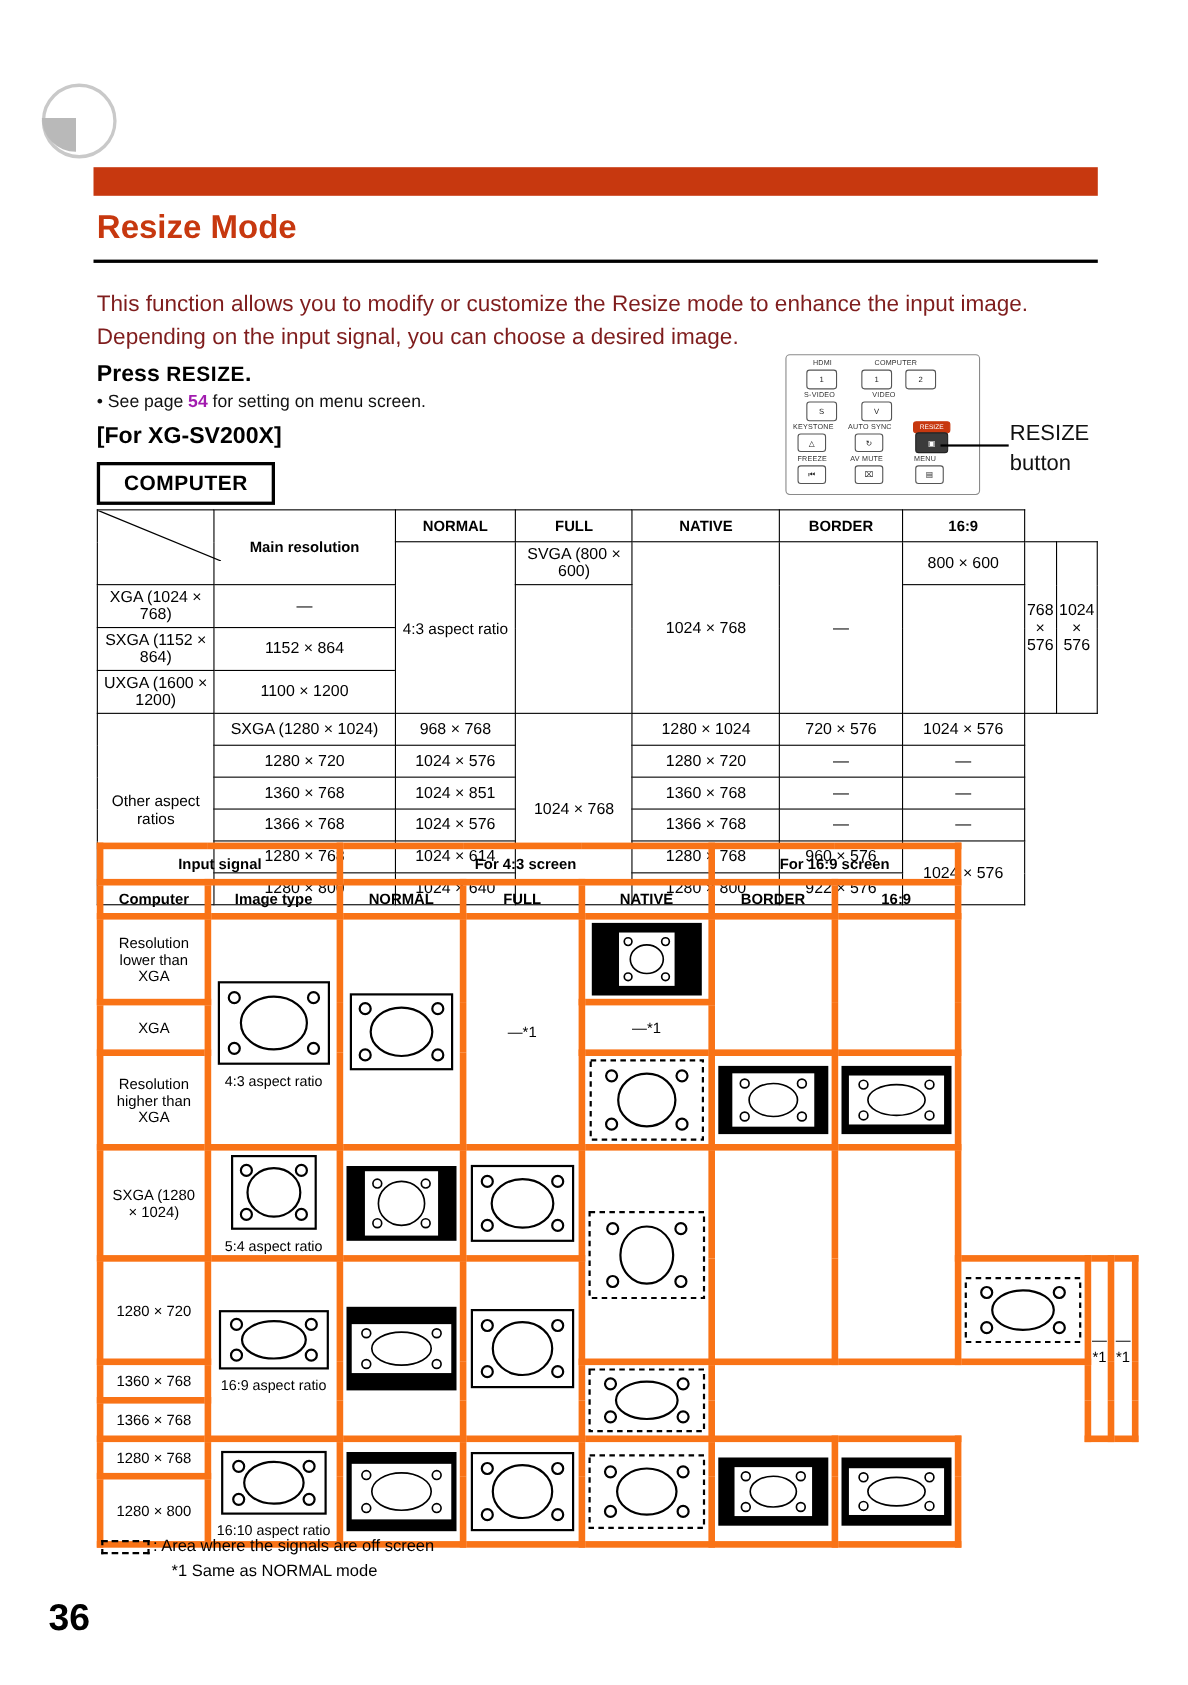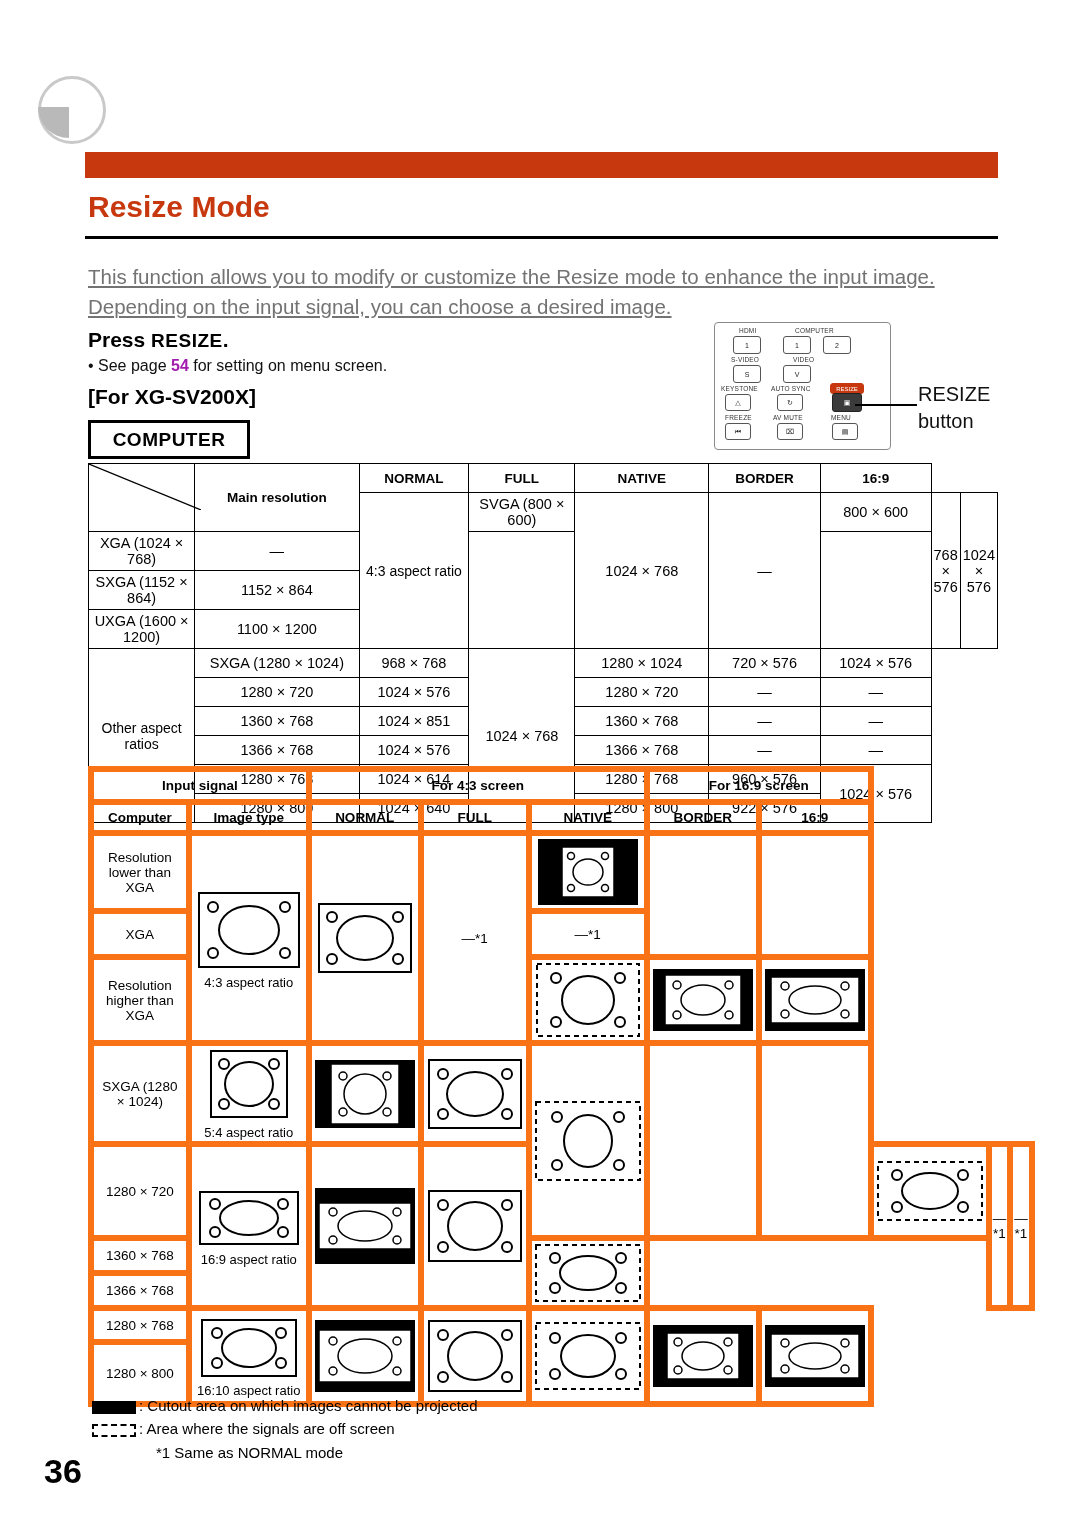--- a/index.html
+++ b/index.html
@@ -33,21 +33,21 @@
   .section-title{
     position:absolute;left:88px;top:190px;font-size:30px;font-weight:bold;color:#c7380f;
   }
   .rule{
     position:absolute;left:85px;top:236px;width:913px;height:3px;background:#000;
   }
 
   
   .intro{
     position:absolute;left:88px;top:262px;width:915px;
-    font-size:20.5px;line-height:1.45;color:#737373;text-decoration:underline;
+    font-size:20.5px;line-height:1.45;color:#7f1d1d;
   }
   .press-line{
     position:absolute;left:88px;top:328px;font-size:21px;font-weight:bold;
   }
   .press-line .rsz{font-size:19px;letter-spacing:0.5px;}
   .see-page{
     position:absolute;left:88px;top:357px;font-size:16px;color:#111;
   }
   .see-page .pg{color:#a21caf;font-weight:bold;}
   .for-model{
@@ -575,22 +575,19 @@
       </td>
     </tr>
     <tr style="height:62px;">
       <td class="rowlbl">1280 × 800</td>
     </tr>
   </tbody>
     </table>
 
   <div class="legend">
     <div>
-      <span class="sw-black"></span><span>: Cutout area on which images cannot be projected</span>
-    </div>
-    <div>
       <span class="sw-dash"></span><span>: Area where the signals are off screen</span>
     </div>
     <div style="margin-left:64px;">*1 Same as NORMAL mode</div>
   </div>
 
   <div class="folio">36</div>
 </div>
 
 </body></html>

